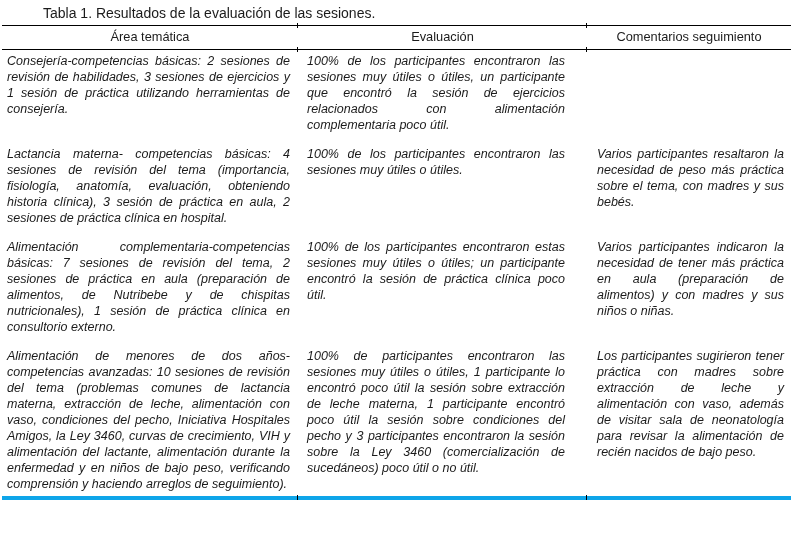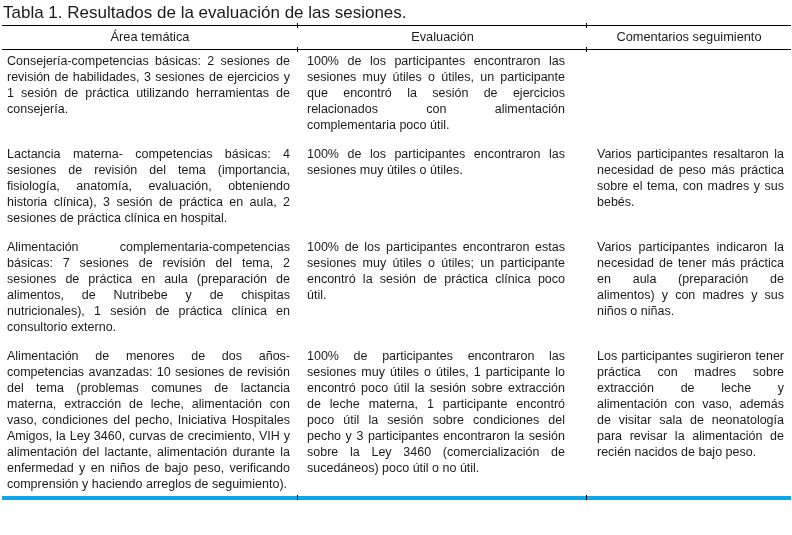--- a/index.html
+++ b/index.html
@@ -11,24 +11,25 @@
     width: 792px;
     height: 535px;
     font-family: "Liberation Sans", "DejaVu Sans", sans-serif;
     color: #1b1b1b;
     overflow: hidden;
   }
   .page {
     padding: 4px 1px 0 2px;
   }
   .caption {
-    font-size: 17px;
+    font-size: 14px;
     line-height: 16px;
     padding: 1px 0 4px 1px;
     text-align: left;
+    margin-left: 40px;
   }
   table.results {
     border-collapse: collapse;
     table-layout: fixed;
     width: 789px;
     font-size: 12.5px;
     line-height: 16px;
     border-top: 1px solid #000;
     border-bottom: 4px solid #0ea5e9;
   }
@@ -60,20 +61,21 @@
     bottom: -3px;
     width: 1px;
     height: 5px;
     background: #000;
   }
   td {
     vertical-align: top;
     text-align: justify;
     padding: 3px 8px 10px 5px;
     position: relative;
+    font-style: italic;
   }
   td.c2 { padding: 3px 22px 10px 9px; }
   td.c3 { padding: 3px 7px 10px 10px; }
   tr.last td { padding-bottom: 4px; margin-top: 40px; }
   tr.last td.tick::after {
     content: "";
     position: absolute;
     left: -1px;
     bottom: -4px;
     width: 1px;

